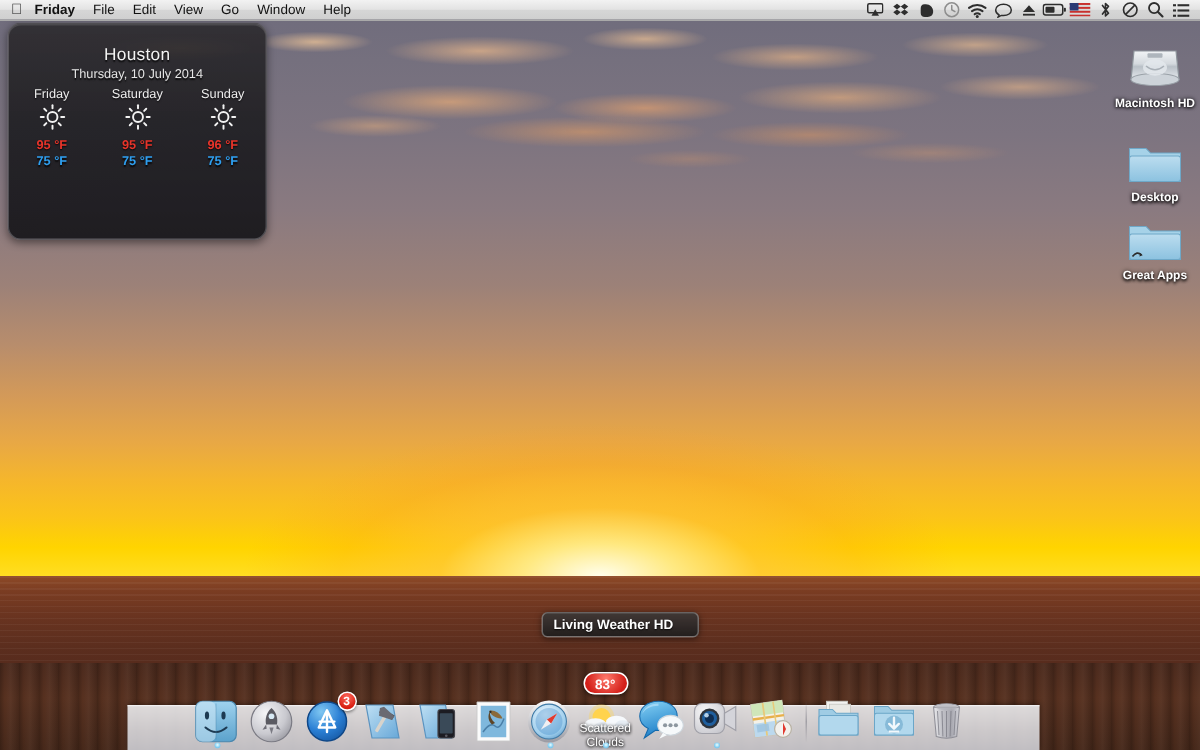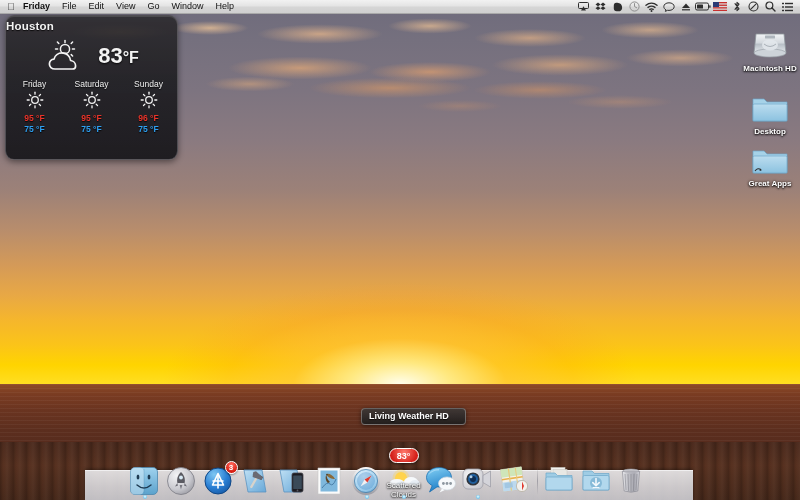--- a/index.html
+++ b/index.html
@@ -95,21 +95,21 @@
 
   
   #weather-widget {
     position:absolute; left:5px; top:15px; width:173px; height:145px; z-index:30;
     border-radius:9px;
     background:linear-gradient(to bottom, rgba(46,44,48,.93) 0%, rgba(34,33,37,.95) 45%, rgba(26,25,29,.96) 100%);
     border:1px solid rgba(120,118,124,.55);
     box-shadow:0 2px 6px rgba(0,0,0,.45), inset 0 1px 0 rgba(255,255,255,.12);
     color:#f3f3f3; padding-top:4px; overflow:hidden;
   }
-  .ww-city { text-align:left; font-size:11.5px; font-weight:bold; letter-spacing:.2px; text-shadow:0 1px 1px rgba(0,0,0,.8); }
+  .ww-city { text-align:center; font-size:11.5px; font-weight:normal; letter-spacing:.2px; text-shadow:0 1px 1px rgba(0,0,0,.8);margin-top:11px; }
   .ww-date { text-align:center; font-size:8.5px; margin-top:1px; color:#e6e6e6; text-shadow:0 1px 1px rgba(0,0,0,.8); }
   .ww-current { display:flex; align-items:center; justify-content:center; gap:12px; margin-top:4px; height:40px; }
   .ww-bigicon { width:42px; height:34px; position:relative; }
   .ww-temp { font-size:22px; font-weight:bold; letter-spacing:0px; text-shadow:0 1px 2px rgba(0,0,0,.85); white-space:nowrap; }
   .ww-temp .unit { font-size:16px; font-weight:bold; }
   .ww-forecast { display:flex; margin-top:3px; }
   .ww-day { flex:1; text-align:center; }
   .ww-dayname { font-size:8.5px; color:#efefef; text-shadow:0 1px 1px rgba(0,0,0,.8); }
   .ww-dayicon { height:20px; display:flex; align-items:center; justify-content:center; margin-top:1px; }
   .ww-hi { font-size:8.5px; font-weight:bold; color:#e8342a; margin-top:3px; text-shadow:0 1px 1px rgba(0,0,0,.85); }
@@ -288,39 +288,21 @@
             <rect x="0" y="7.8" width="2" height="1.4"></rect>
             <rect x="3" y="7.8" width="8" height="1.4"></rect>
           </g>
         </svg>
     </div>
   </div>
 </div>
 
 <div id="weather-widget">
   <div class="ww-city">Houston</div>
-  <div class="ww-current">
-    <div class="ww-bigicon">
-      <svg width="42" height="34" viewBox="0 0 42 34">
-        <g stroke="#f2f2f2" stroke-width="1.5" stroke-linecap="round" fill="none">
-          <circle cx="21" cy="10" r="4.6"></circle>
-          <line x1="21" y1="1.5" x2="21" y2="3.6"></line>
-          <line x1="28.6" y1="3.0" x2="27.2" y2="4.5"></line>
-          <line x1="13.4" y1="3.0" x2="14.8" y2="4.5"></line>
-          <line x1="30.5" y1="10" x2="28.4" y2="10"></line>
-          <line x1="11.5" y1="10" x2="13.6" y2="10"></line>
-          <line x1="28.6" y1="17" x2="27.2" y2="15.6"></line>
-        </g>
-        <path d="M11 30 C7.6 30 5.4 27.8 5.4 25 C5.4 22.4 7.4 20.3 10 20.1 C10.9 16.5 14.2 13.9 18.1 13.9 C22.5 13.9 26.2 17.2 26.6 21.5 C29.4 21.8 31.6 24.1 31.6 26.9 C31.6 28.6 30.2 30 28.4 30 Z" fill="none" stroke="#f4f4f4" stroke-width="1.7" stroke-linejoin="round"></path>
-      </svg>
-    </div>
-    <div class="ww-temp">
-      <span>83</span><span class="unit">°F</span>
-    </div>
-  </div>
+  <div class="ww-date">Thursday, 10 July 2014</div>
   <div class="ww-forecast">
     <div class="ww-day">
       <div class="ww-dayname">Friday</div>
       <div class="ww-dayicon">
         <svg width="18" height="18" viewBox="0 0 18 18">
             <g stroke="#f2f2f2" stroke-width="1.3" stroke-linecap="round" fill="none">
               <circle cx="9" cy="9" r="3.3"></circle>
               <line x1="9" y1="1.2" x2="9" y2="3.2"></line>
               <line x1="9" y1="14.8" x2="9" y2="16.8"></line>
               <line x1="1.2" y1="9" x2="3.2" y2="9"></line>

